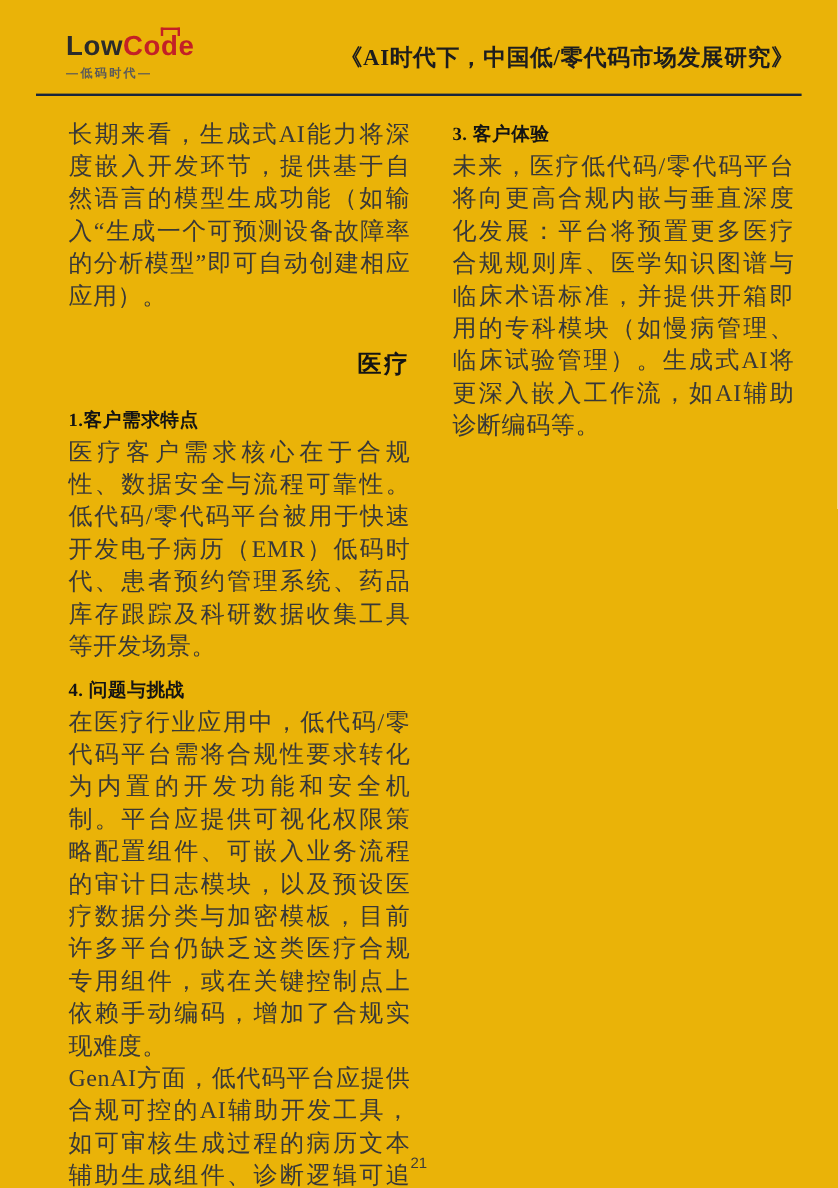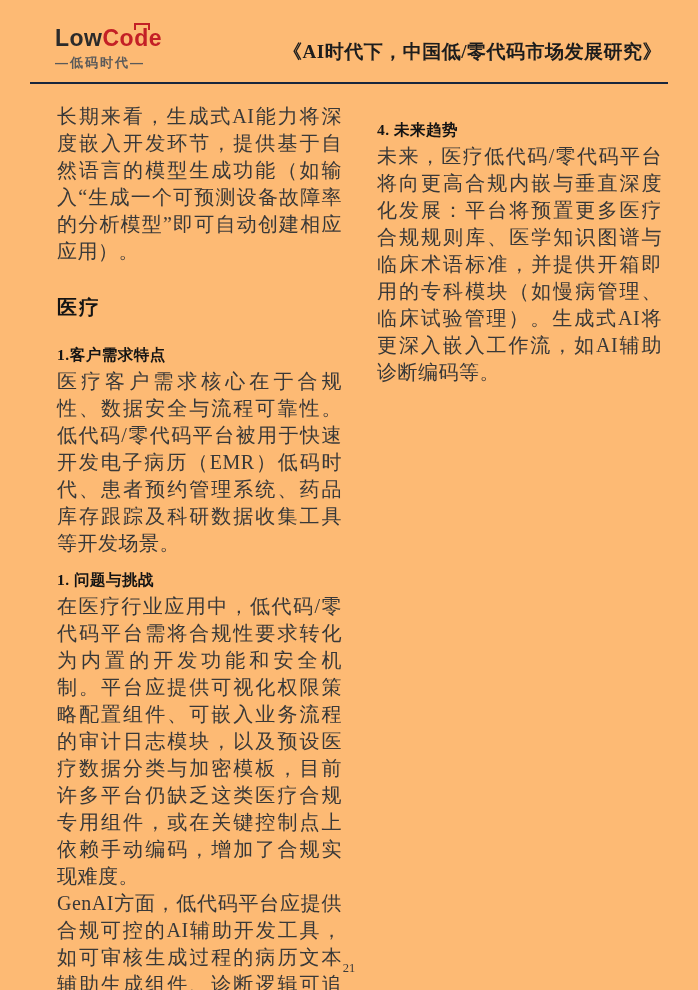--- a/index.html
+++ b/index.html
@@ -1,20 +1,20 @@
 <!DOCTYPE html>
 <html><head>
 <meta charset="utf-8">
 <style>
   html, body { margin: 0; padding: 0; background: #f7f7f8; }
   .page {
     position: relative;
     width: 698px;
     height: 990px;
-    background: #fdba74;
+    background: #eab308;
     overflow: hidden;
     font-family: "Liberation Serif", "DejaVu Serif", serif;
     color: #383838;
   }
 
   
   .header {
     display: flex;
     justify-content: space-between;
     align-items: flex-end;
@@ -32,21 +32,21 @@
   .d-wrap { position: relative; display: inline-block; }
   .d-bracket {
     position: absolute;
     top: -3px; left: 0; right: -1px;
     height: 5px;
     border: 2px solid #c32026;
     border-bottom: none;
   }
   .logo-sub {
     font-family: "Liberation Sans", "DejaVu Sans", sans-serif;
-    font-size: 13px;
+    font-size: 10px;
     font-weight: bold;
     letter-spacing: 2px;
     color: #5a5a5a;
     margin-top: 3px;
   }
   .doc-title {
     font-size: 19px;
     font-weight: bold;
     color: #1d1d1d;
     padding-bottom: 7px;
@@ -73,39 +73,40 @@
     text-align: justify;
     text-justify: inter-character;
     letter-spacing: 0.5px;
   }
   .section-h2 {
     margin: 29px 0 11px 0;
     font-size: 20px;
     font-weight: bold;
     letter-spacing: 2px;
     color: #141414;
+    text-align: right;
   }
   .sub-h3 {
     margin: 9px 0 0 0;
     font-size: 15.5px;
     line-height: 27px;
     font-weight: bold;
     color: #141414;
     letter-spacing: 0.5px;
   }
   .sub-h3.first { margin-top: 0; }
   .sub-h3.mt-lg { margin-top: 13px; }
 
   
   .footer {
     position: absolute;
     left: 0; right: 0;
     bottom: 14px;
     text-align: center;
-    font-family: Liberation Serif, serif;
+    font-family: Liberation Sans, sans-serif;
     font-size: 12.5px;
     color: #3a3a3a;
   }
 </style>
 </head>
 <body>
 
 <div class="page">
 
   <div class="header">
@@ -120,27 +121,27 @@
 
   <div class="header-rule"></div>
 
   <div class="columns">
 
     <div class="col">
       <p class="body-p">长期来看，生成式AI能力将深度嵌入开发环节，提供基于自然语言的模型生成功能（如输入“生成一个可预测设备故障率的分析模型”即可自动创建相应应用）。</p>
       <h2 class="section-h2">医疗</h2>
       <h3 class="sub-h3" style="margin-top:20px">1.客户需求特点</h3>
       <p class="body-p">医疗客户需求核心在于合规性、数据安全与流程可靠性。低代码/零代码平台被用于快速开发电子病历（EMR）低码时代、患者预约管理系统、药品库存跟踪及科研数据收集工具等开发场景。</p>
-      <h3 class="sub-h3">1. 问题与挑战</h3>
+      <h3 class="sub-h3">4. 问题与挑战</h3>
       <p class="body-p">在医疗行业应用中，低代码/零代码平台需将合规性要求转化为内置的开发功能和安全机制。平台应提供可视化权限策略配置组件、可嵌入业务流程的审计日志模块，以及预设医疗数据分类与加密模板，目前许多平台仍缺乏这类医疗合规专用组件，或在关键控制点上依赖手动编码，增加了合规实现难度。</p>
       <p class="body-p">GenAI方面，低代码平台应提供合规可控的AI辅助开发工具，如可审核生成过程的病历文本辅助生成组件、诊断逻辑可追溯的规则配置界面等。然而，当前许多平台在AI生成过程的透明性、可干预性方面仍较为薄弱，难以满足医疗场景中对准确性与可靠性的严格要求，也限制了GenAI在医疗应用开发中的落地。</p>
     </div>
 
     <div class="col">
-      <h3 class="sub-h3 mt-lg">4. 未来趋势</h3>
+      <h3 class="sub-h3 first">3. 客户体验</h3>
       <p class="body-p">未来，医疗低代码/零代码平台将向更高合规内嵌与垂直深度化发展：平台将预置更多医疗合规规则库、医学知识图谱与临床术语标准，并提供开箱即用的专科模块（如慢病管理、临床试验管理）。生成式AI将更深入嵌入工作流，如AI辅助诊断编码等。</p>
     </div>
 
   </div>
 
   <div class="footer">
     <span>21</span>
   </div>
 
 </div>

